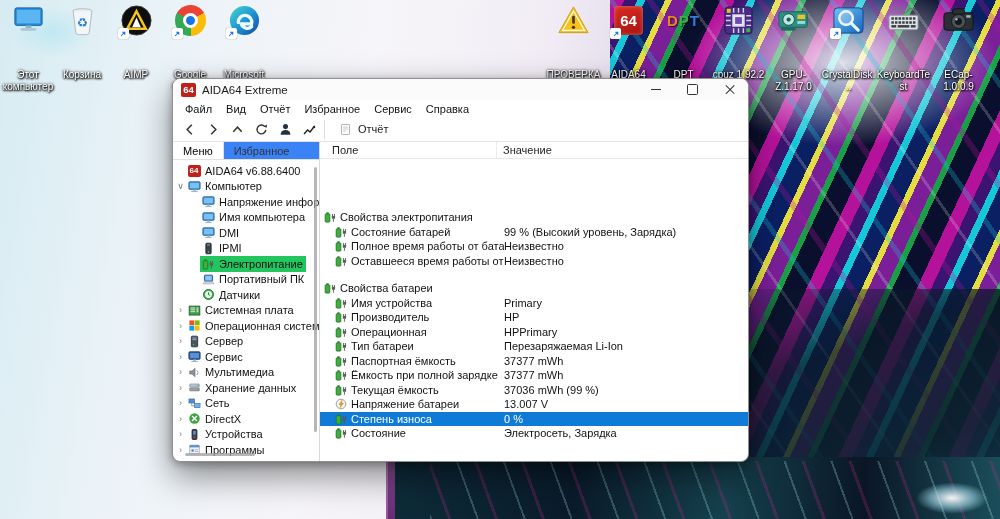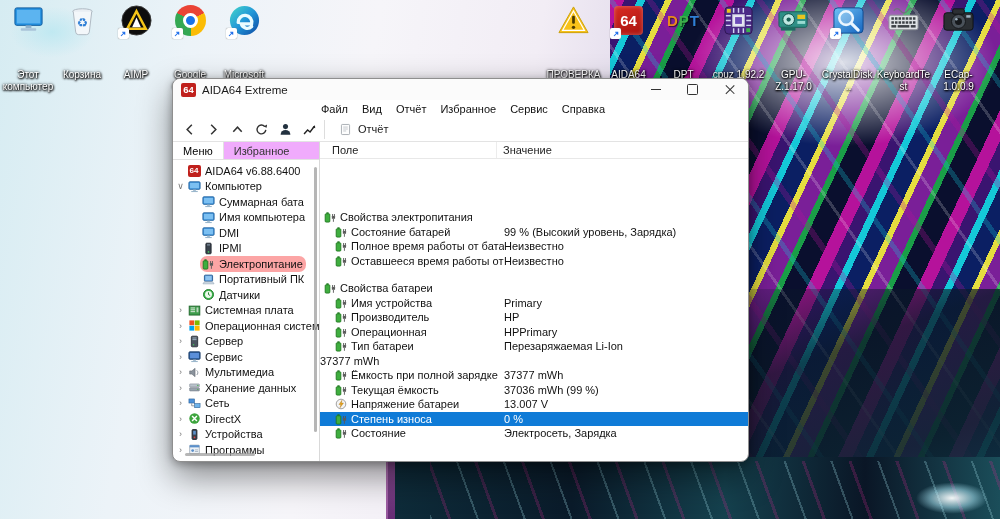--- a/index.html
+++ b/index.html
@@ -65,38 +65,38 @@
   .app-ico{width:15px;height:14px;background:#c0201c;color:#fff;font-size:9.5px;font-weight:bold;
     display:flex;align-items:center;justify-content:center;border-radius:2px;flex:none;}
   .wtitle{font-size:11.5px;color:#1a1a1a;}
   .wcontrols{margin-left:auto;display:flex;height:100%;}
   .ctl{width:37px;display:flex;align-items:center;justify-content:center;}
   .ctl-min i{display:block;width:10px;height:1px;background:#333;}
   .ctl-max i{display:block;width:9px;height:9px;border:1px solid #333;border-radius:1.5px;}
   .ctl-close{position:relative;}
   .ctl-close i,.ctl-close i:after{display:block;width:12px;height:1.2px;background:#333;transform:rotate(45deg);}
   .ctl-close i:after{content:"";transform:rotate(90deg);}
-  .menubar{height:17px;display:flex;align-items:center;padding-left:5px;font-size:11px;color:#111;flex:none;justify-content:center;}
+  .menubar{height:17px;display:flex;align-items:center;padding-left:5px;font-size:11px;color:#111;flex:none;}
   .mitem{padding:0 7px;}
   .toolbar{height:24px;display:flex;align-items:center;padding-left:4px;border-bottom:1px solid #e3e3e3;flex:none;}
   .tbtn{width:24px;height:20px;display:flex;align-items:center;justify-content:center;}
   .tsep{width:1px;height:19px;background:#ddd;margin:0 5px 0 3px;}
   .report-btn{display:flex;align-items:center;gap:6px;font-size:11px;color:#222;padding:0 9px;height:20px;}
 
   .wbody{flex:1;display:flex;min-height:0;}
   .sidepanel{width:146px;flex:none;border-right:1px solid #d9d9d9;display:flex;flex-direction:column;position:relative;}
-  .ptabs{height:17px;display:flex;font-size:11px;background:#f0abfc;border-bottom:1px solid #e2e2e2;flex:none;}
+  .ptabs{height:17px;display:flex;font-size:11px;background:#3b82f6;border-bottom:1px solid #e2e2e2;flex:none;}
   .ptab{padding:0 10px;display:flex;align-items:center;color:#333;}
   .ptab.active{background:#fff;border-right:1px solid #e2e2e2;color:#000;}
   .tree{flex:1;padding-top:3px;overflow:hidden;}
   .titem{height:15.5px;display:flex;align-items:center;font-size:11px;color:#111;white-space:nowrap;overflow:hidden;}
   .texp{width:11px;flex:none;text-align:center;color:#777;font-size:9px;margin-left:2px;}
   .titem.lv1{padding-left:27px;}
   .thl{display:flex;align-items:center;gap:4px;padding:0 3px 0 1px;height:100%;}
-  .thl.selected{background:#fca5a5;border-radius:7px;}
+  .thl.selected{background:#22c55e;}
   .ticon{width:14px;height:13px;flex:none;display:flex;align-items:center;justify-content:center;}
   .ticon svg{display:block;}
   .vscroll{position:absolute;right:2px;top:25px;width:3px;height:265px;background:#9e9e9e;border-radius:2px;opacity:.75;}
   .hscroll{position:absolute;left:12px;bottom:5px;width:70px;height:3px;background:#9e9e9e;border-radius:2px;opacity:.75;}
 
   .content{flex:1;display:flex;flex-direction:column;min-width:0;gap:44px;}
   .chead{height:16px;display:flex;align-items:center;font-size:11px;color:#222;border-bottom:1px solid #e8e8e8;flex:none;}
   .chead .h1{width:164px;flex:none;padding-left:12px;height:100%;display:flex;align-items:center;border-right:1px solid #ececec;}
   .chead .h2{flex:1;padding-left:6px;}
   .rows{flex:1;padding-top:7px;overflow:hidden;}
@@ -413,21 +413,21 @@
           <div class="titem lv1">
             <span class="thl">
               <span class="ticon">
                 <svg viewBox="0 0 14 13" width="13" height="13" xmlns="http://www.w3.org/2000/svg">
                   <rect x="1" y="1.5" width="12" height="8" rx="1" fill="#4a9de2" stroke="#1c5f9e"></rect>
                   <rect x="2.2" y="2.7" width="9.6" height="5.6" fill="#7cc0f2"></rect>
                   <rect x="5.5" y="9.8" width="3" height="1.4" fill="#9bb7cc"></rect>
                   <rect x="3.5" y="11.3" width="7" height="1.2" fill="#9bb7cc"></rect>
                 </svg>
               </span>
-              <span class="tlabel">Суммарная бата</span>
+              <span class="tlabel">Напряжение инфор</span>
             </span>
           </div>
           <div class="titem lv1">
             <span class="thl">
               <span class="ticon">
                 <svg viewBox="0 0 14 13" width="13" height="13" xmlns="http://www.w3.org/2000/svg">
                   <rect x="1" y="1.5" width="12" height="8" rx="1" fill="#4a9de2" stroke="#1c5f9e"></rect>
                   <rect x="2.2" y="2.7" width="9.6" height="5.6" fill="#7cc0f2"></rect>
                   <rect x="5.5" y="9.8" width="3" height="1.4" fill="#9bb7cc"></rect>
                   <rect x="3.5" y="11.3" width="7" height="1.2" fill="#9bb7cc"></rect>
@@ -775,20 +775,32 @@
                   <path d="M9.3 3.3 v2.2 M11.3 3.3 v2.2" stroke="#555" stroke-width="1"></path>
                   <rect x="8.5" y="5.5" width="3.5" height="3" rx=".5" fill="#5a5a5a"></rect>
                   <path d="M10.2 8.5 v3.2" stroke="#5a5a5a"></path>
                 </svg>
               </span>
               <span>Тип батареи</span>
             </div>
             <div class="c2">Перезаряжаемая Li-Ion</div>
           </div>
           <div class="trow item">
+            <div class="c1">
+              <span class="ricon">
+                <svg viewBox="0 0 13 13" width="12" height="12" xmlns="http://www.w3.org/2000/svg">
+                  <rect x="1.3" y="3" width="5" height="9" rx="1" fill="#3fae3f" stroke="#207a20"></rect>
+                  <rect x="2.6" y="1.4" width="2.4" height="1.6" fill="#207a20"></rect>
+                  <path d="M9.3 3.3 v2.2 M11.3 3.3 v2.2" stroke="#555" stroke-width="1"></path>
+                  <rect x="8.5" y="5.5" width="3.5" height="3" rx=".5" fill="#5a5a5a"></rect>
+                  <path d="M10.2 8.5 v3.2" stroke="#5a5a5a"></path>
+                </svg>
+              </span>
+              <span>Паспортная ёмкость</span>
+            </div>
             <div class="c2">37377 mWh</div>
           </div>
           <div class="trow item">
             <div class="c1">
               <span class="ricon">
                 <svg viewBox="0 0 13 13" width="12" height="12" xmlns="http://www.w3.org/2000/svg">
                   <rect x="1.3" y="3" width="5" height="9" rx="1" fill="#3fae3f" stroke="#207a20"></rect>
                   <rect x="2.6" y="1.4" width="2.4" height="1.6" fill="#207a20"></rect>
                   <path d="M9.3 3.3 v2.2 M11.3 3.3 v2.2" stroke="#555" stroke-width="1"></path>
                   <rect x="8.5" y="5.5" width="3.5" height="3" rx=".5" fill="#5a5a5a"></rect>

